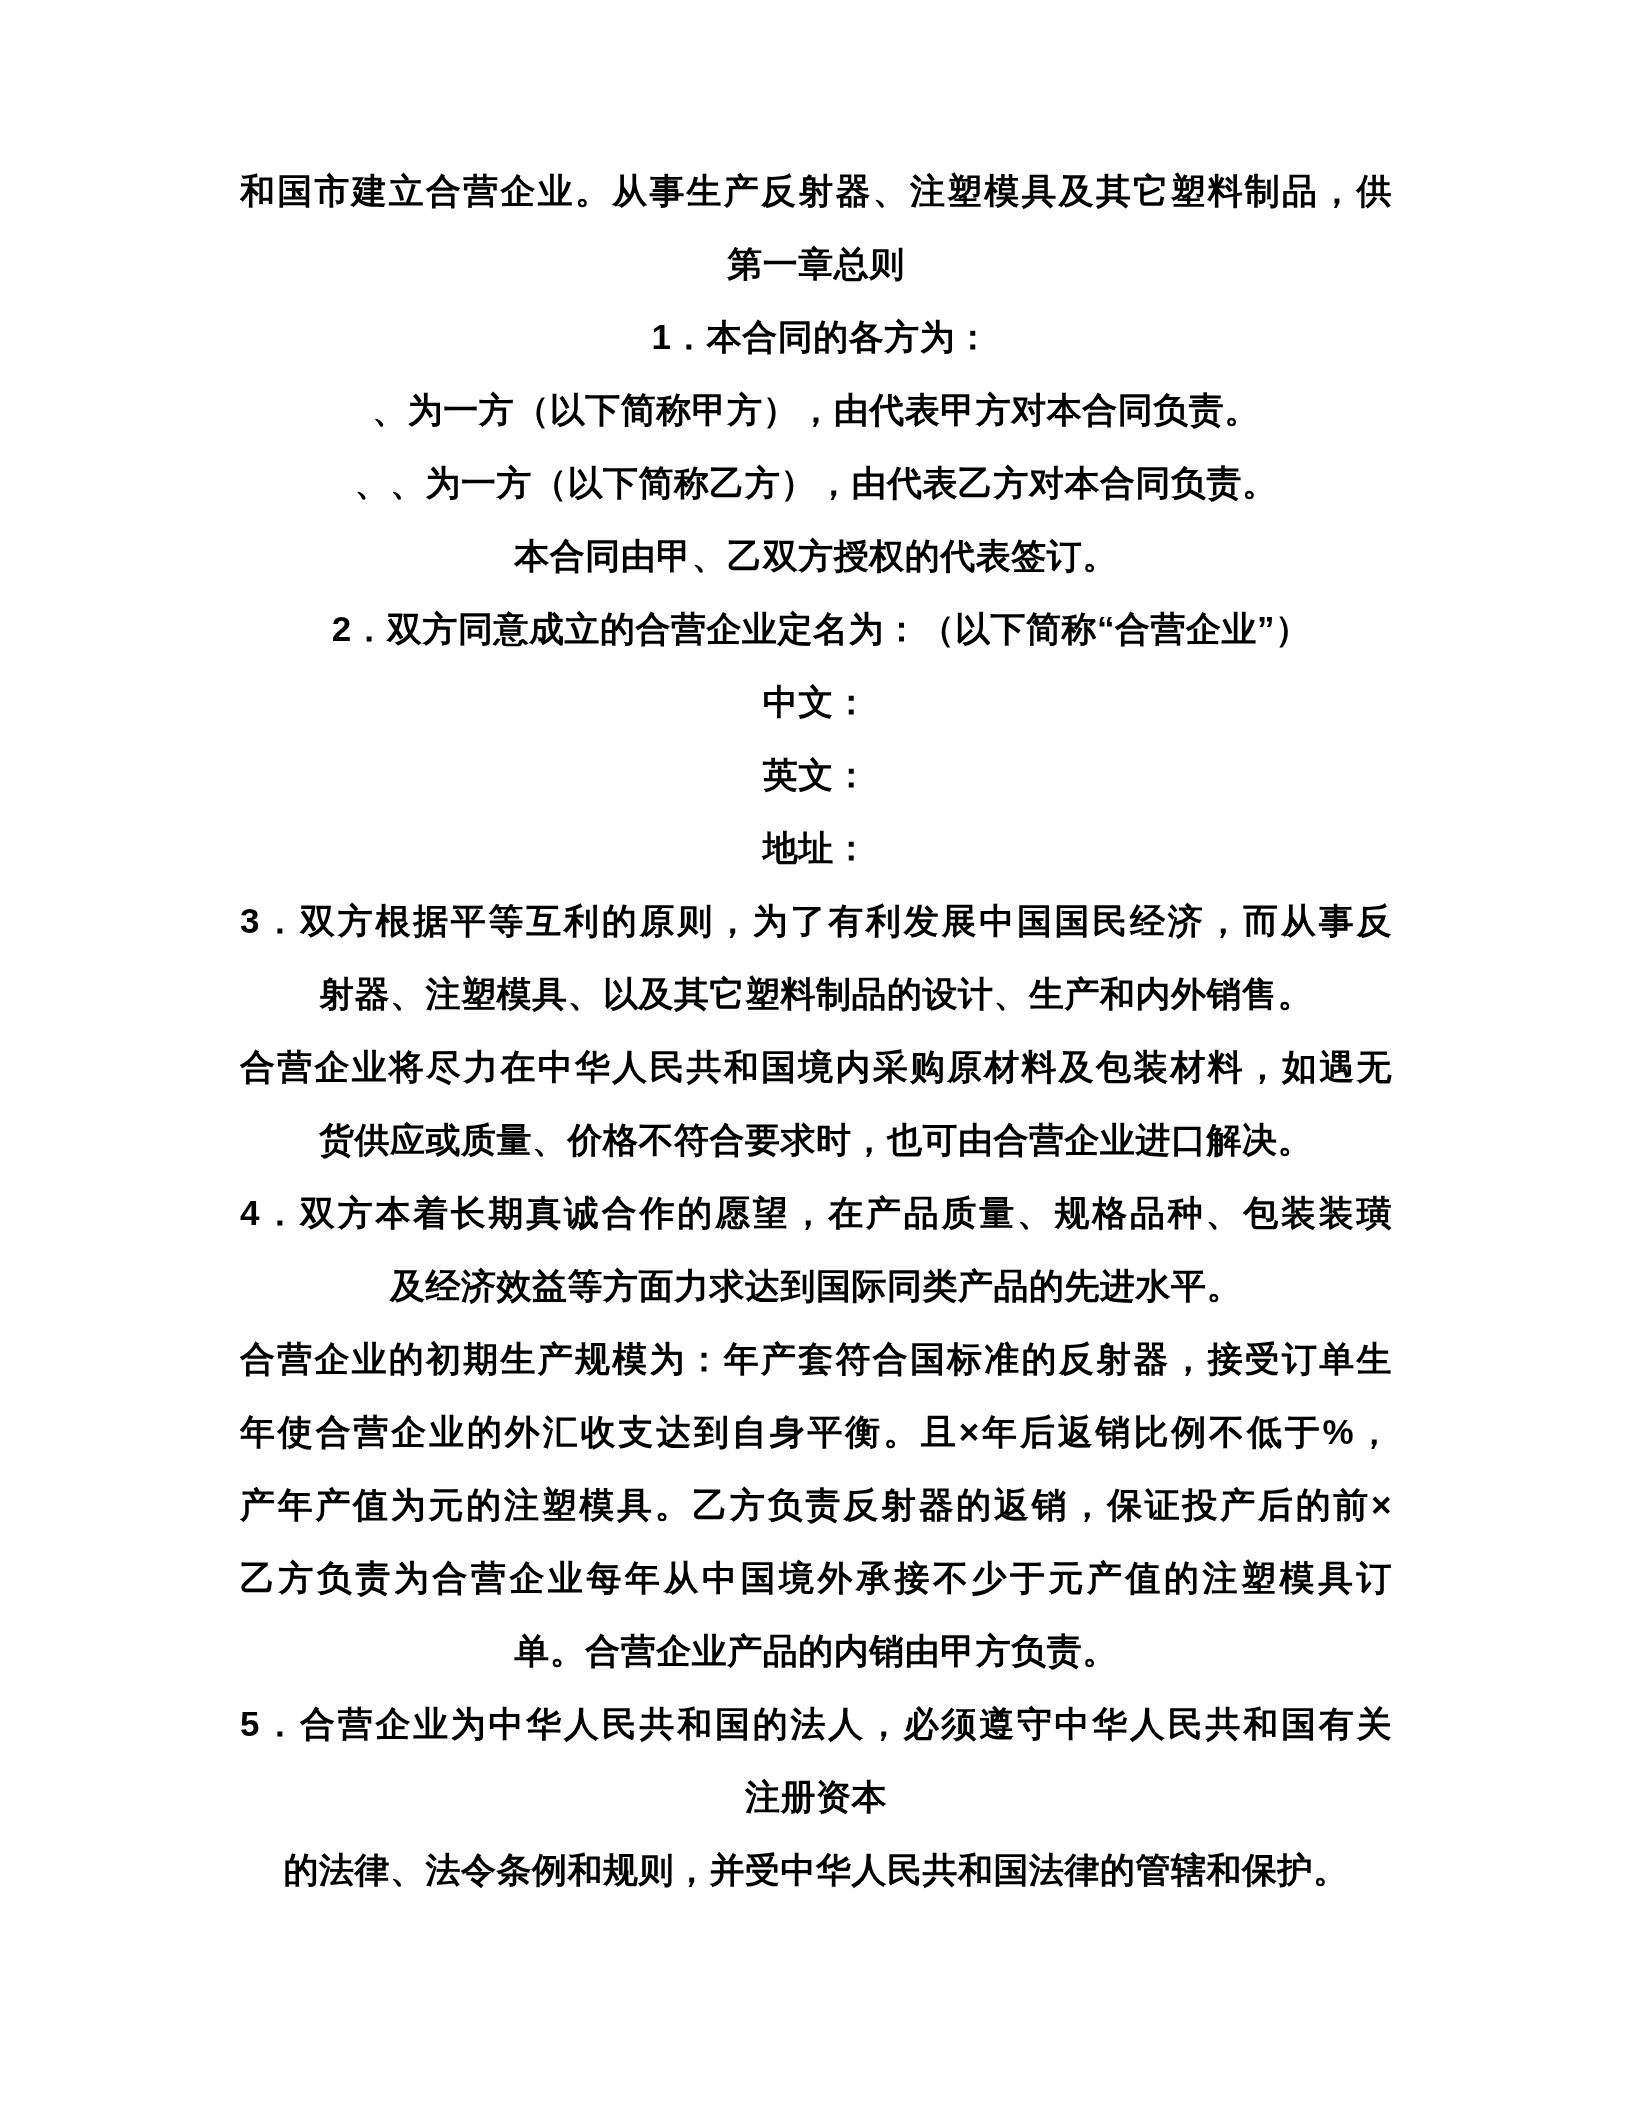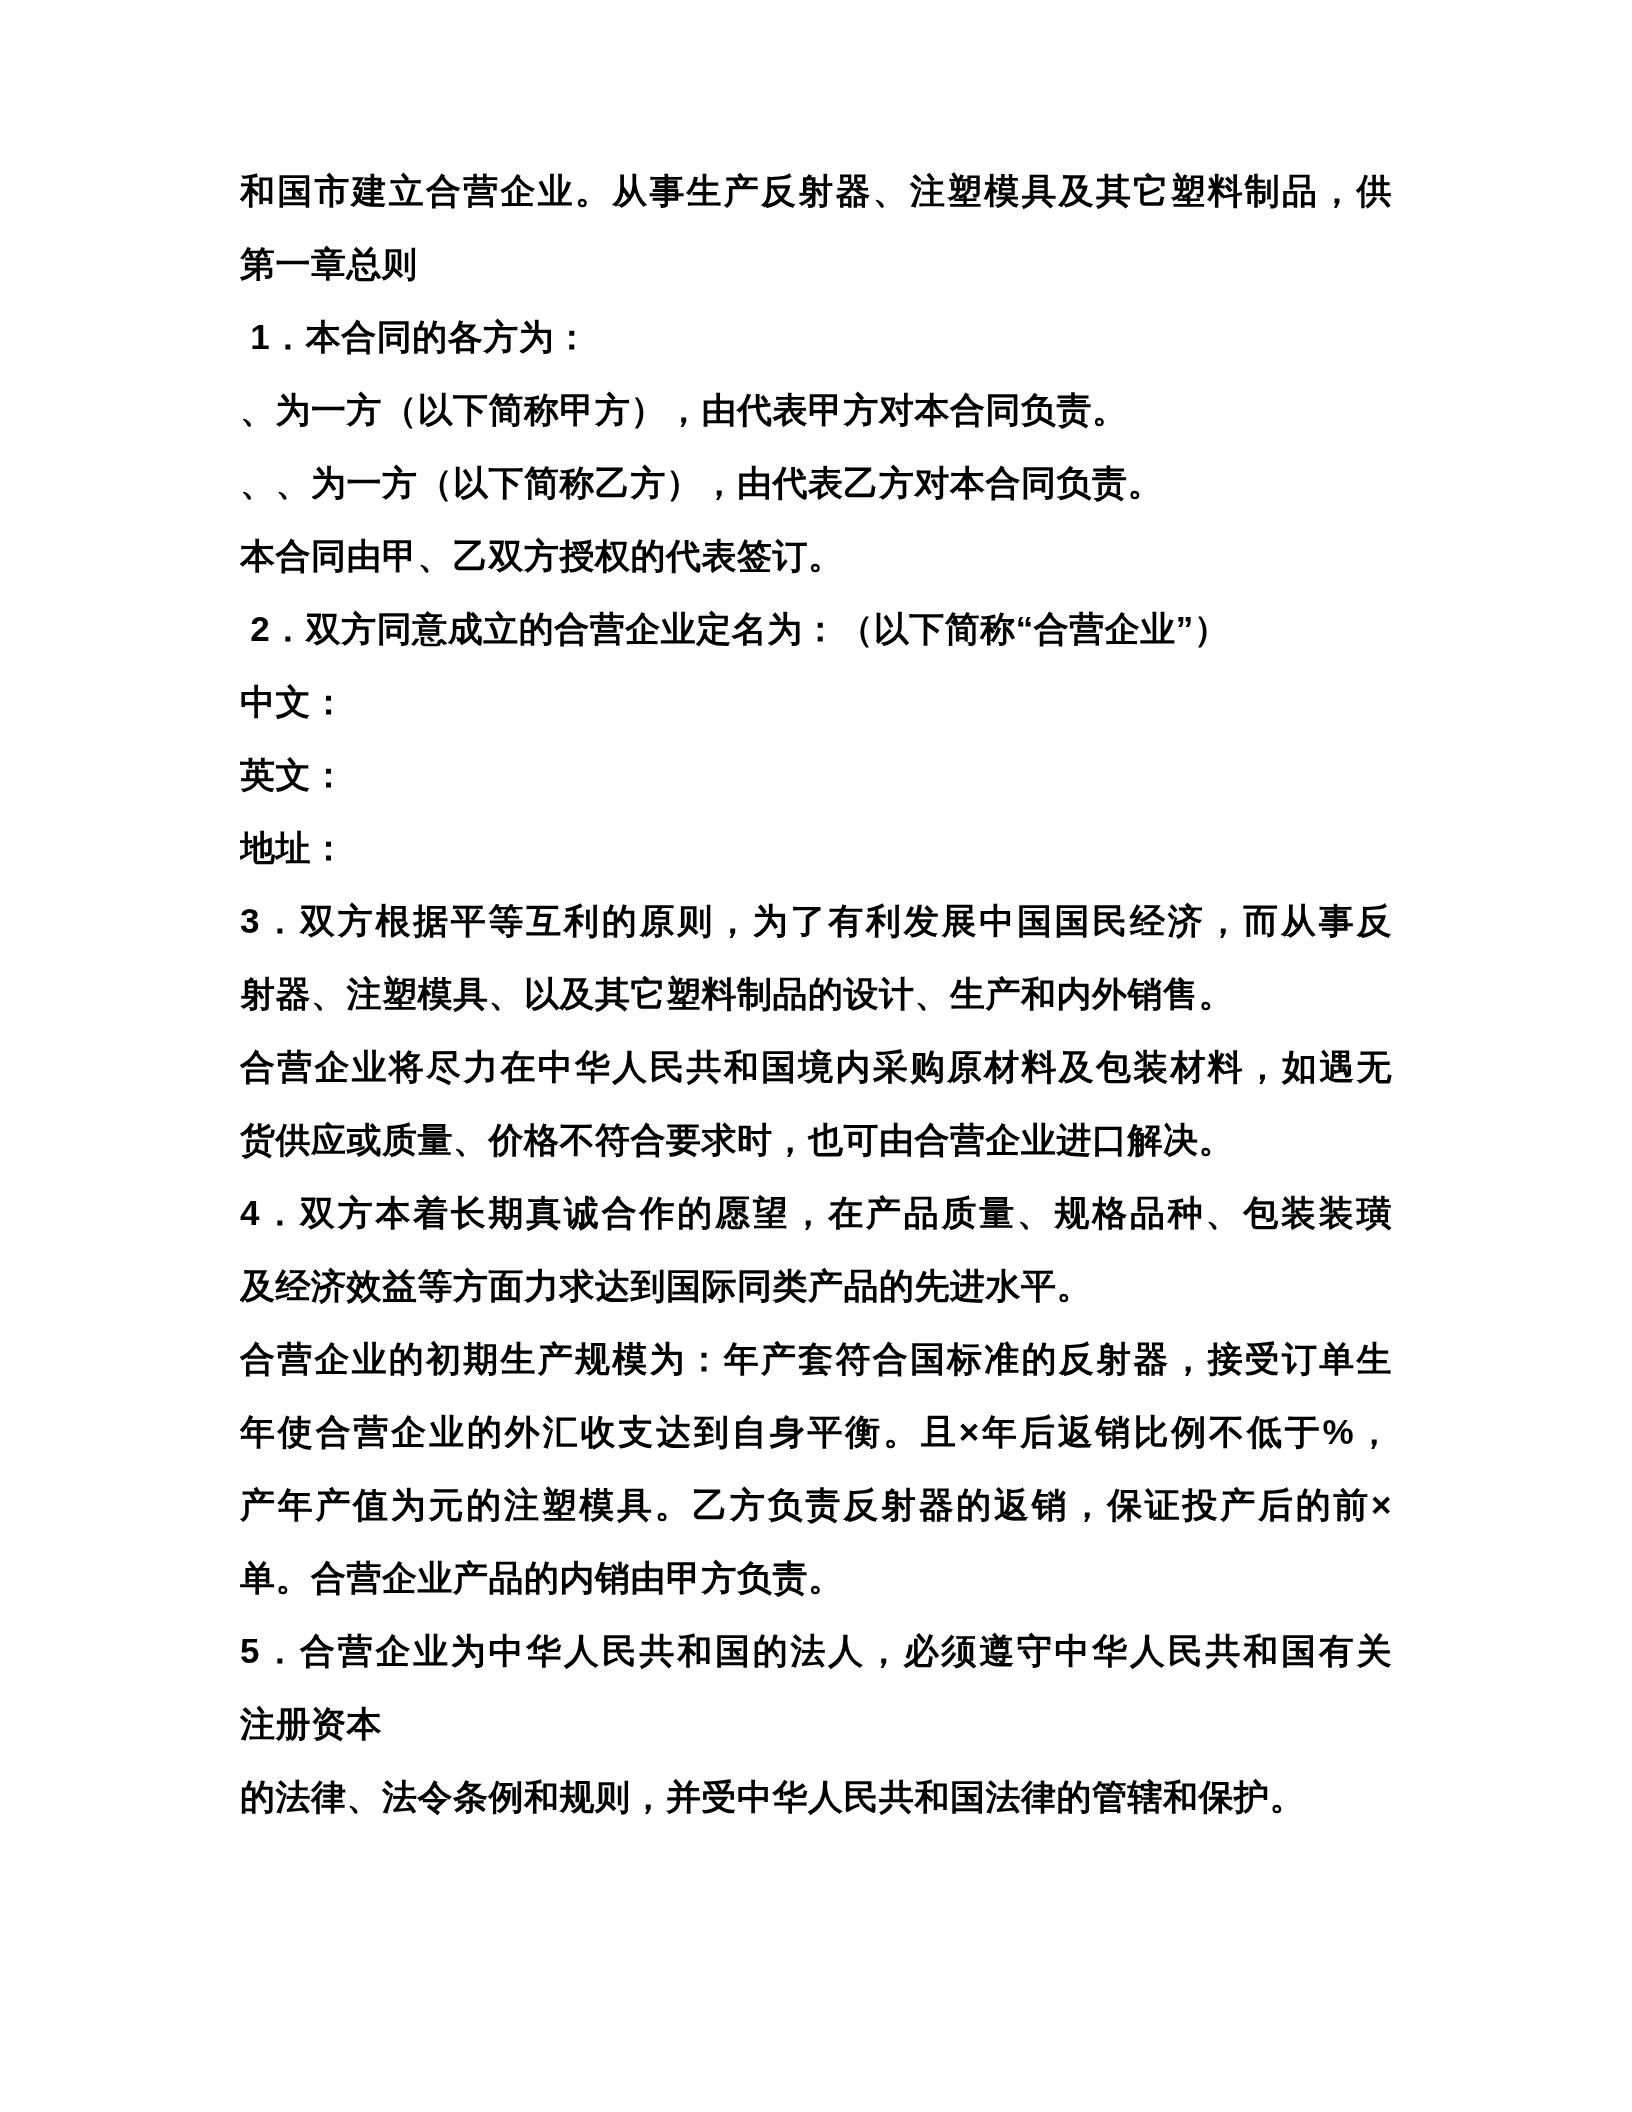--- a/index.html
+++ b/index.html
@@ -21,21 +21,21 @@
     top: 154px;
     width: 1152px;
   }
   .line {
     font-size: 35px;
     line-height: 73px;
     height: 73px;
     font-weight: 700;
     color: #000000;
     white-space: pre-wrap;
-    text-align: left;
+    text-align: center;
     letter-spacing: 0.5px;
     overflow: hidden;
   }
   .line.justify {
     text-align: justify;
     text-align-last: justify;
     text-justify: inter-character;
     white-space: normal;
   }
 </style>
@@ -56,18 +56,19 @@
     <div class="line">地址：</div>
     <div class="line justify"> 3．双方根据平等互利的原则，为了有利发展中国国民经济，而从事反</div>
     <div class="line">射器、注塑模具、以及其它塑料制品的设计、生产和内外销售。</div>
     <div class="line justify">合营企业将尽力在中华人民共和国境内采购原材料及包装材料，如遇无</div>
     <div class="line">货供应或质量、价格不符合要求时，也可由合营企业进口解决。</div>
     <div class="line justify"> 4．双方本着长期真诚合作的愿望，在产品质量、规格品种、包装装璜</div>
     <div class="line">及经济效益等方面力求达到国际同类产品的先进水平。</div>
     <div class="line justify">合营企业的初期生产规模为：年产套符合国标准的反射器，接受订单生</div>
     <div class="line justify">年使合营企业的外汇收支达到自身平衡。且×年后返销比例不低于%，</div>
     <div class="line justify">产年产值为元的注塑模具。乙方负责反射器的返销，保证投产后的前×</div>
+    <div class="line justify">乙方负责为合营企业每年从中国境外承接不少于元产值的注塑模具订</div>
     <div class="line">单。合营企业产品的内销由甲方负责。</div>
     <div class="line justify"> 5．合营企业为中华人民共和国的法人，必须遵守中华人民共和国有关</div>
     <div class="line">注册资本</div>
     <div class="line">的法律、法令条例和规则，并受中华人民共和国法律的管辖和保护。</div>
   </div>
 </div>
 
 </body></html>

